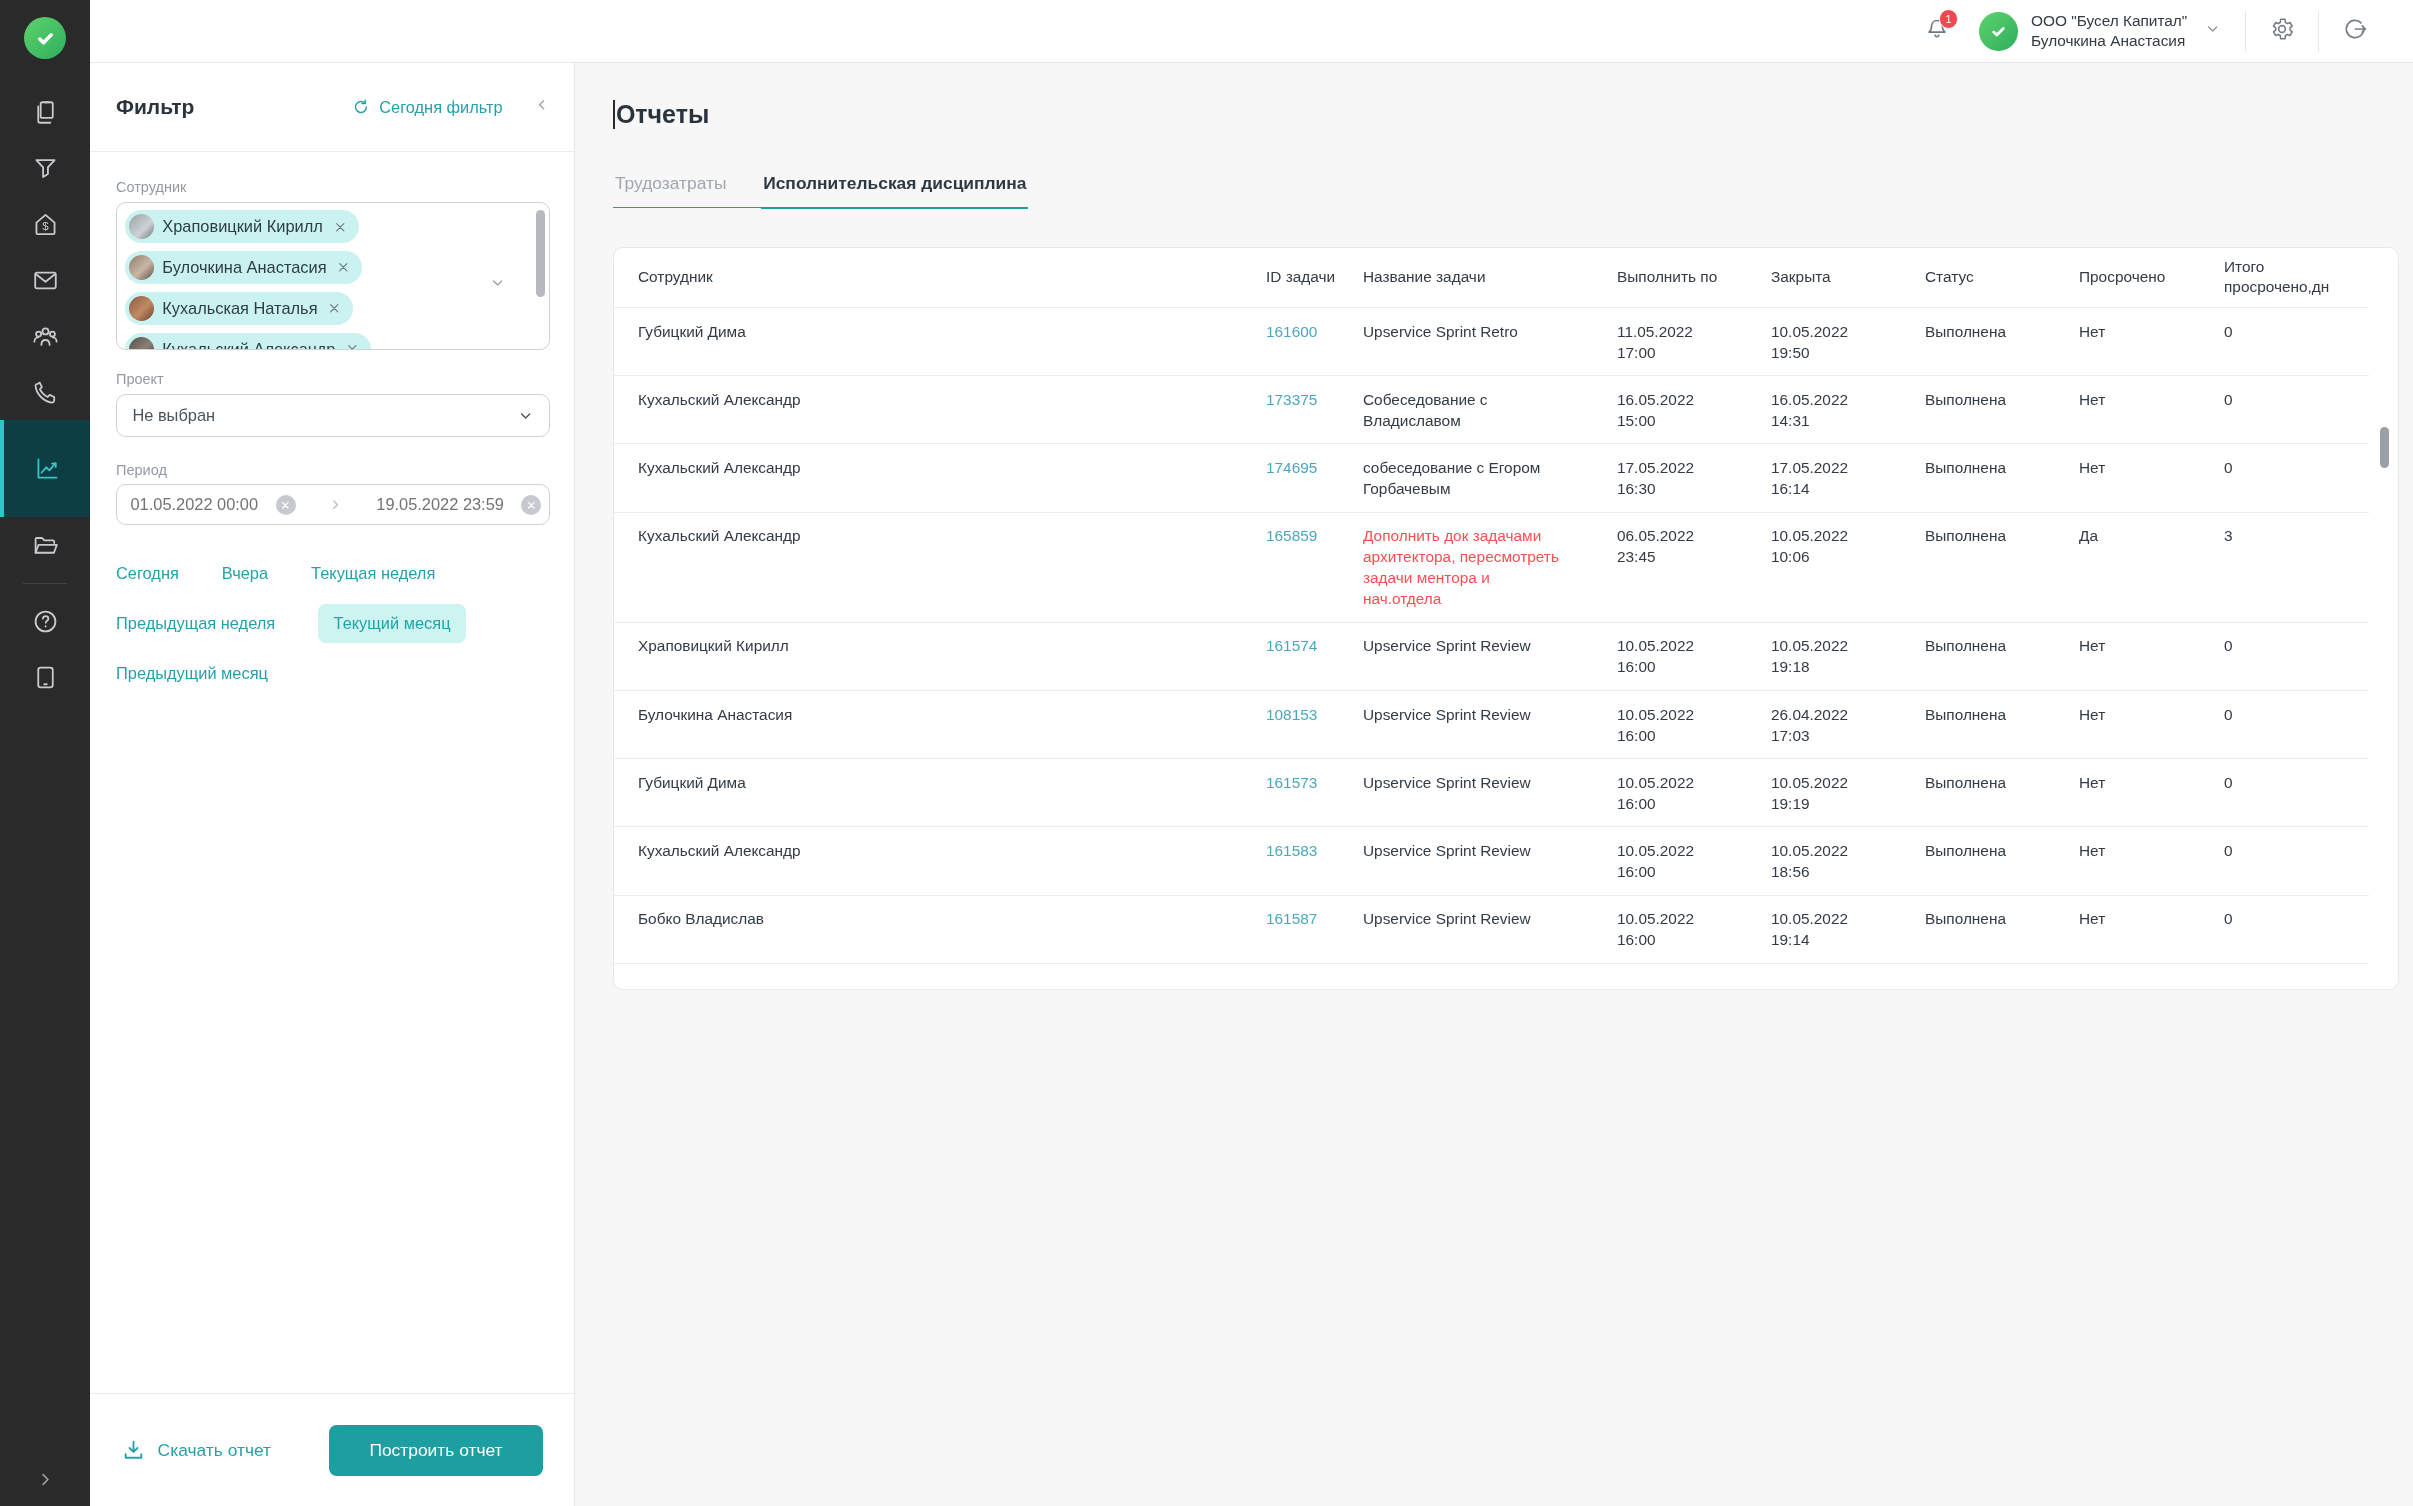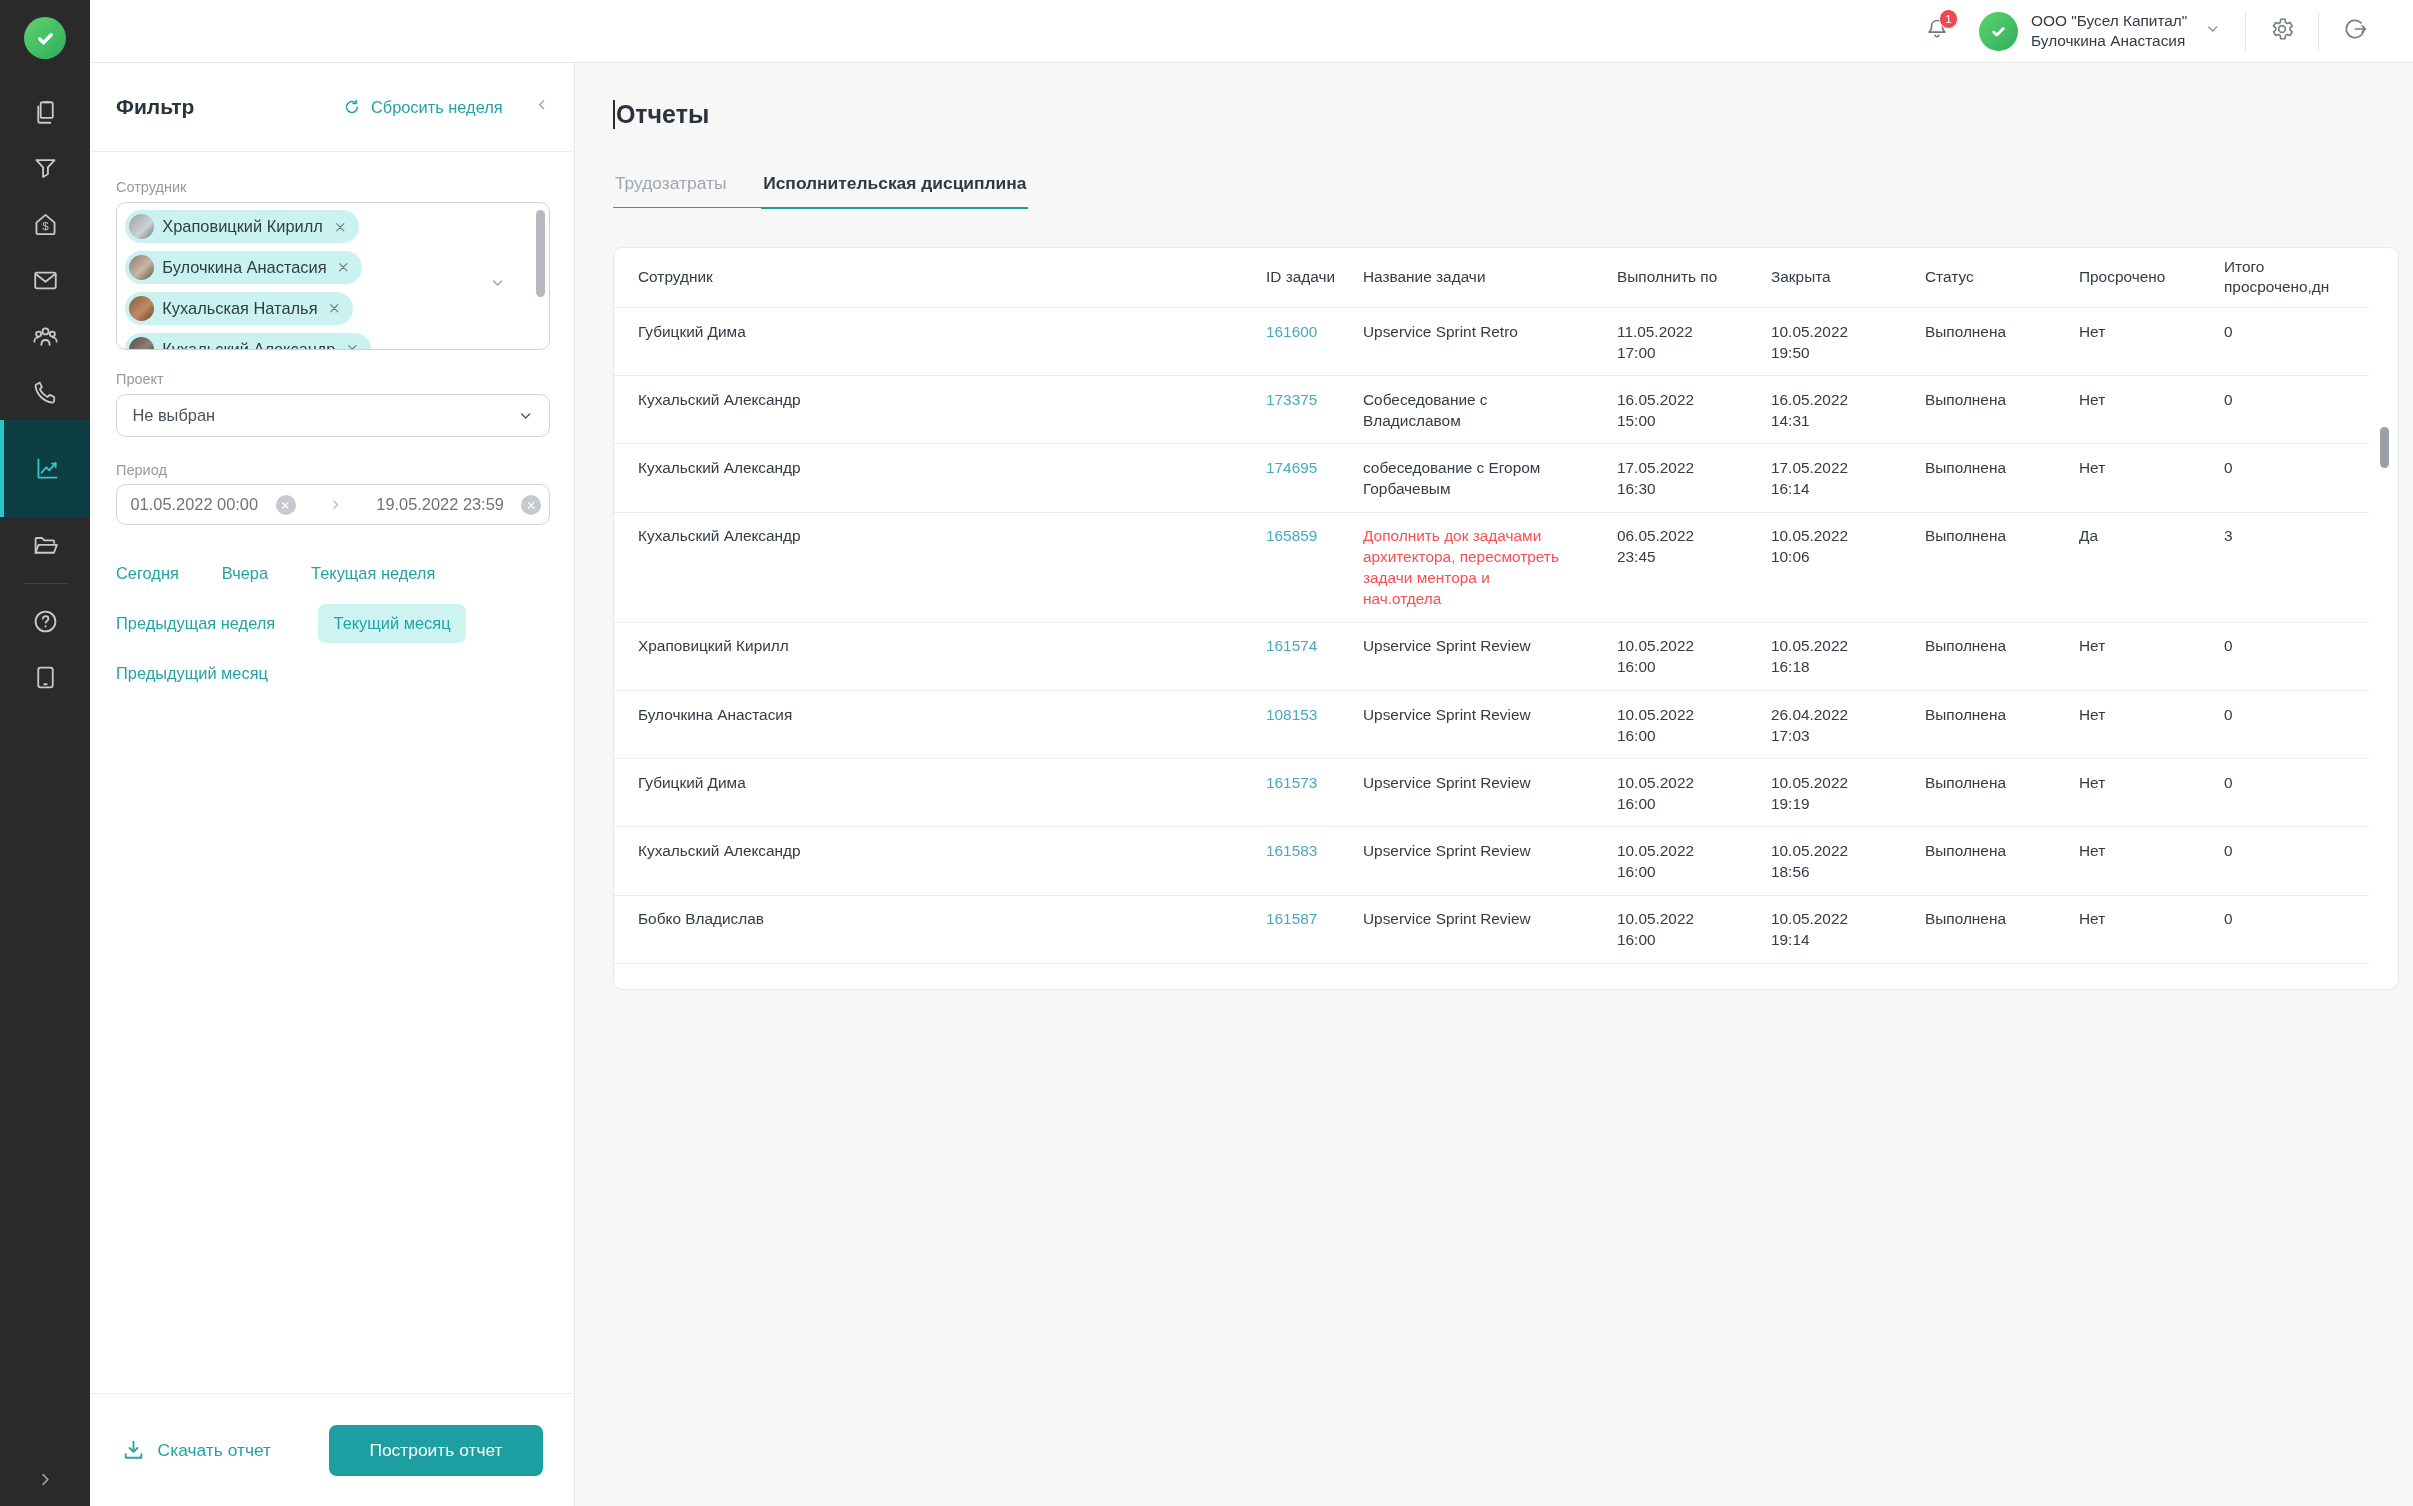--- a/index.html
+++ b/index.html
@@ -243,21 +243,21 @@
 </div>
 
 <div class="filter">
   <div class="filter-head">
     <div class="filter-title">Фильтр</div>
     <div class="reset-link">
       <svg viewBox="0 0 24 24" fill="none" stroke="currentColor" stroke-width="1.8" stroke-linecap="round" stroke-linejoin="round">
           <path d="M18.4 12a6.5 6.5 0 1 1-1.8-4.5"></path>
           <path d="M17 3.8v3.9h-3.9"></path>
         </svg>
-      <span>Сбросить неделя</span>
+      <span>Сегодня фильтр</span>
     </div>
     <div class="collapse">
       <svg viewBox="0 0 24 24" fill="none" stroke="currentColor" stroke-width="1.7" stroke-linecap="round" stroke-linejoin="round">
           <path d="M14.5 7L9.5 12l5 5"></path>
         </svg>
     </div>
   </div>
   <div class="filter-body">
     <div class="f-label">Сотрудник</div>
     <div class="multibox" id="chips-box">
@@ -461,21 +461,21 @@
             <tr class="data-row">
               <td>Храповицкий Кирилл</td>
               <td><span class="id-link">161574</span></td>
               <td>
                 <div class="task-txt">Upservice Sprint Review</div>
               </td>
               <td>
                 <div class="dt">10.05.2022 16:00</div>
               </td>
               <td>
-                <div class="dt">10.05.2022 16:18</div>
+                <div class="dt">10.05.2022 19:18</div>
               </td>
               <td>Выполнена</td>
               <td>Нет</td>
               <td>0</td>
             </tr>
             <tr class="data-row">
               <td>Булочкина Анастасия</td>
               <td><span class="id-link">108153</span></td>
               <td>
                 <div class="task-txt">Upservice Sprint Review</div>

